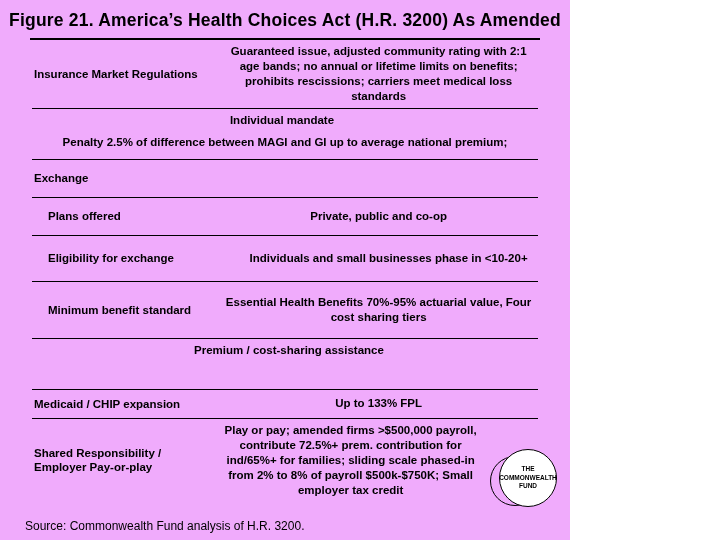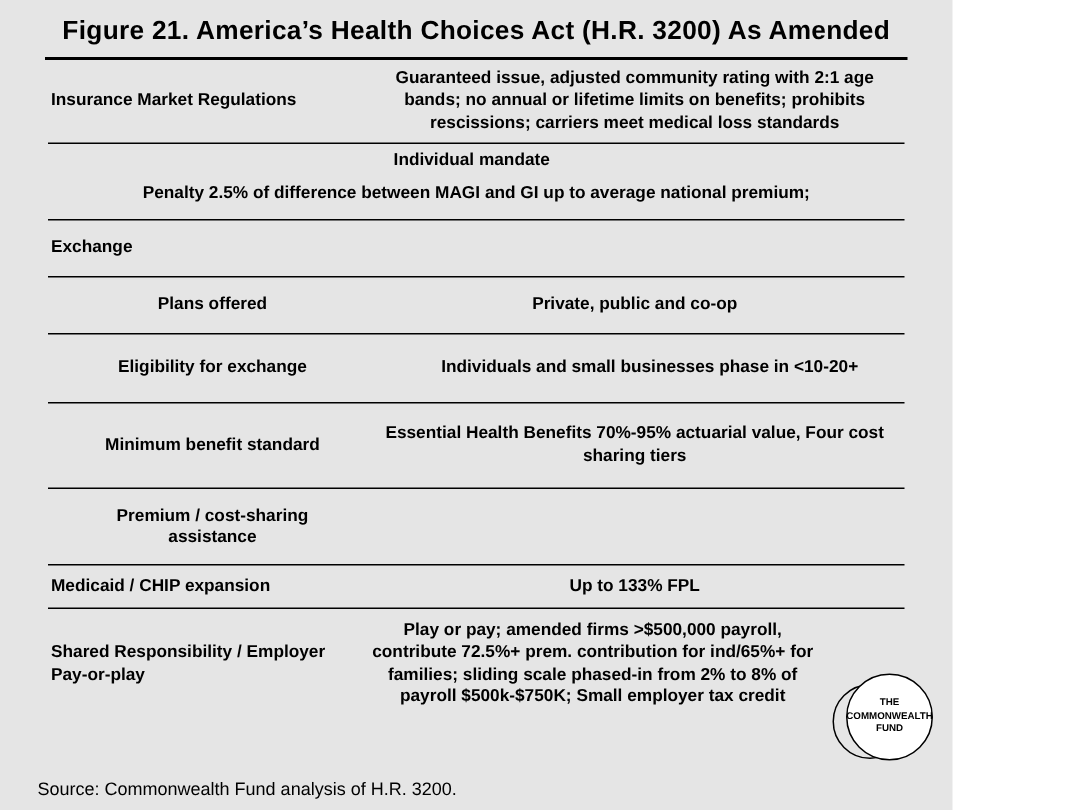--- a/index.html
+++ b/index.html
@@ -4,23 +4,23 @@
 <style>
   * { box-sizing: border-box; margin: 0; padding: 0; }
   html, body { width: 720px; height: 540px; }
   body {
     font-family: "Liberation Sans", sans-serif;
     background: #ffffff;
     color: #000000;
   }
   .slide {
     position: relative;
-    width: 635px;
+    width: 570px;
     height: 540px;
-    background: #e5e5e5;
+    background: #f0abfc;
     overflow: hidden;
   }
   .title {
     font-size: 17.5px;
     font-weight: bold;
     text-align: center;
     padding-top: 10px;
     letter-spacing: 0.2px;
   }
   .title-rule {
@@ -36,36 +36,36 @@
     border-bottom: 1.5px solid #000;
   }
   .row.last { border-bottom: none; }
   .row .label {
     flex: 0 0 37%;
     font-weight: bold;
     font-size: 11.5px;
     padding: 4px 8px 4px 2px;
     line-height: 1.25;
   }
-  .row.indent .label { padding-left: 16px; text-align: center; }
+  .row.indent .label { padding-left: 16px; }
   .row .value {
     flex: 1;
     font-weight: bold;
     font-size: 11.5px;
     text-align: center;
     padding: 4px 4px;
     line-height: 1.3;
   }
   .r1 { min-height: 56px; }
   .r2 { min-height: 51px; flex-direction: column; }
   .r3 { min-height: 38px; }
   .r4 { min-height: 38px; }
   .r5 { min-height: 46px; gap: 20px; }
   .r6 { min-height: 57px; }
-  .r7 { min-height: 51px; }
+  .r7 { min-height: 51px; flex-direction: column; }
   .r8 { min-height: 29px; }
   .r9 { min-height: 73px; }
   .r9 .value { padding-right: 60px; }
   .source {
     position: absolute;
     left: 25px;
     bottom: 7px;
     font-size: 12px;
   }
   .logo {

